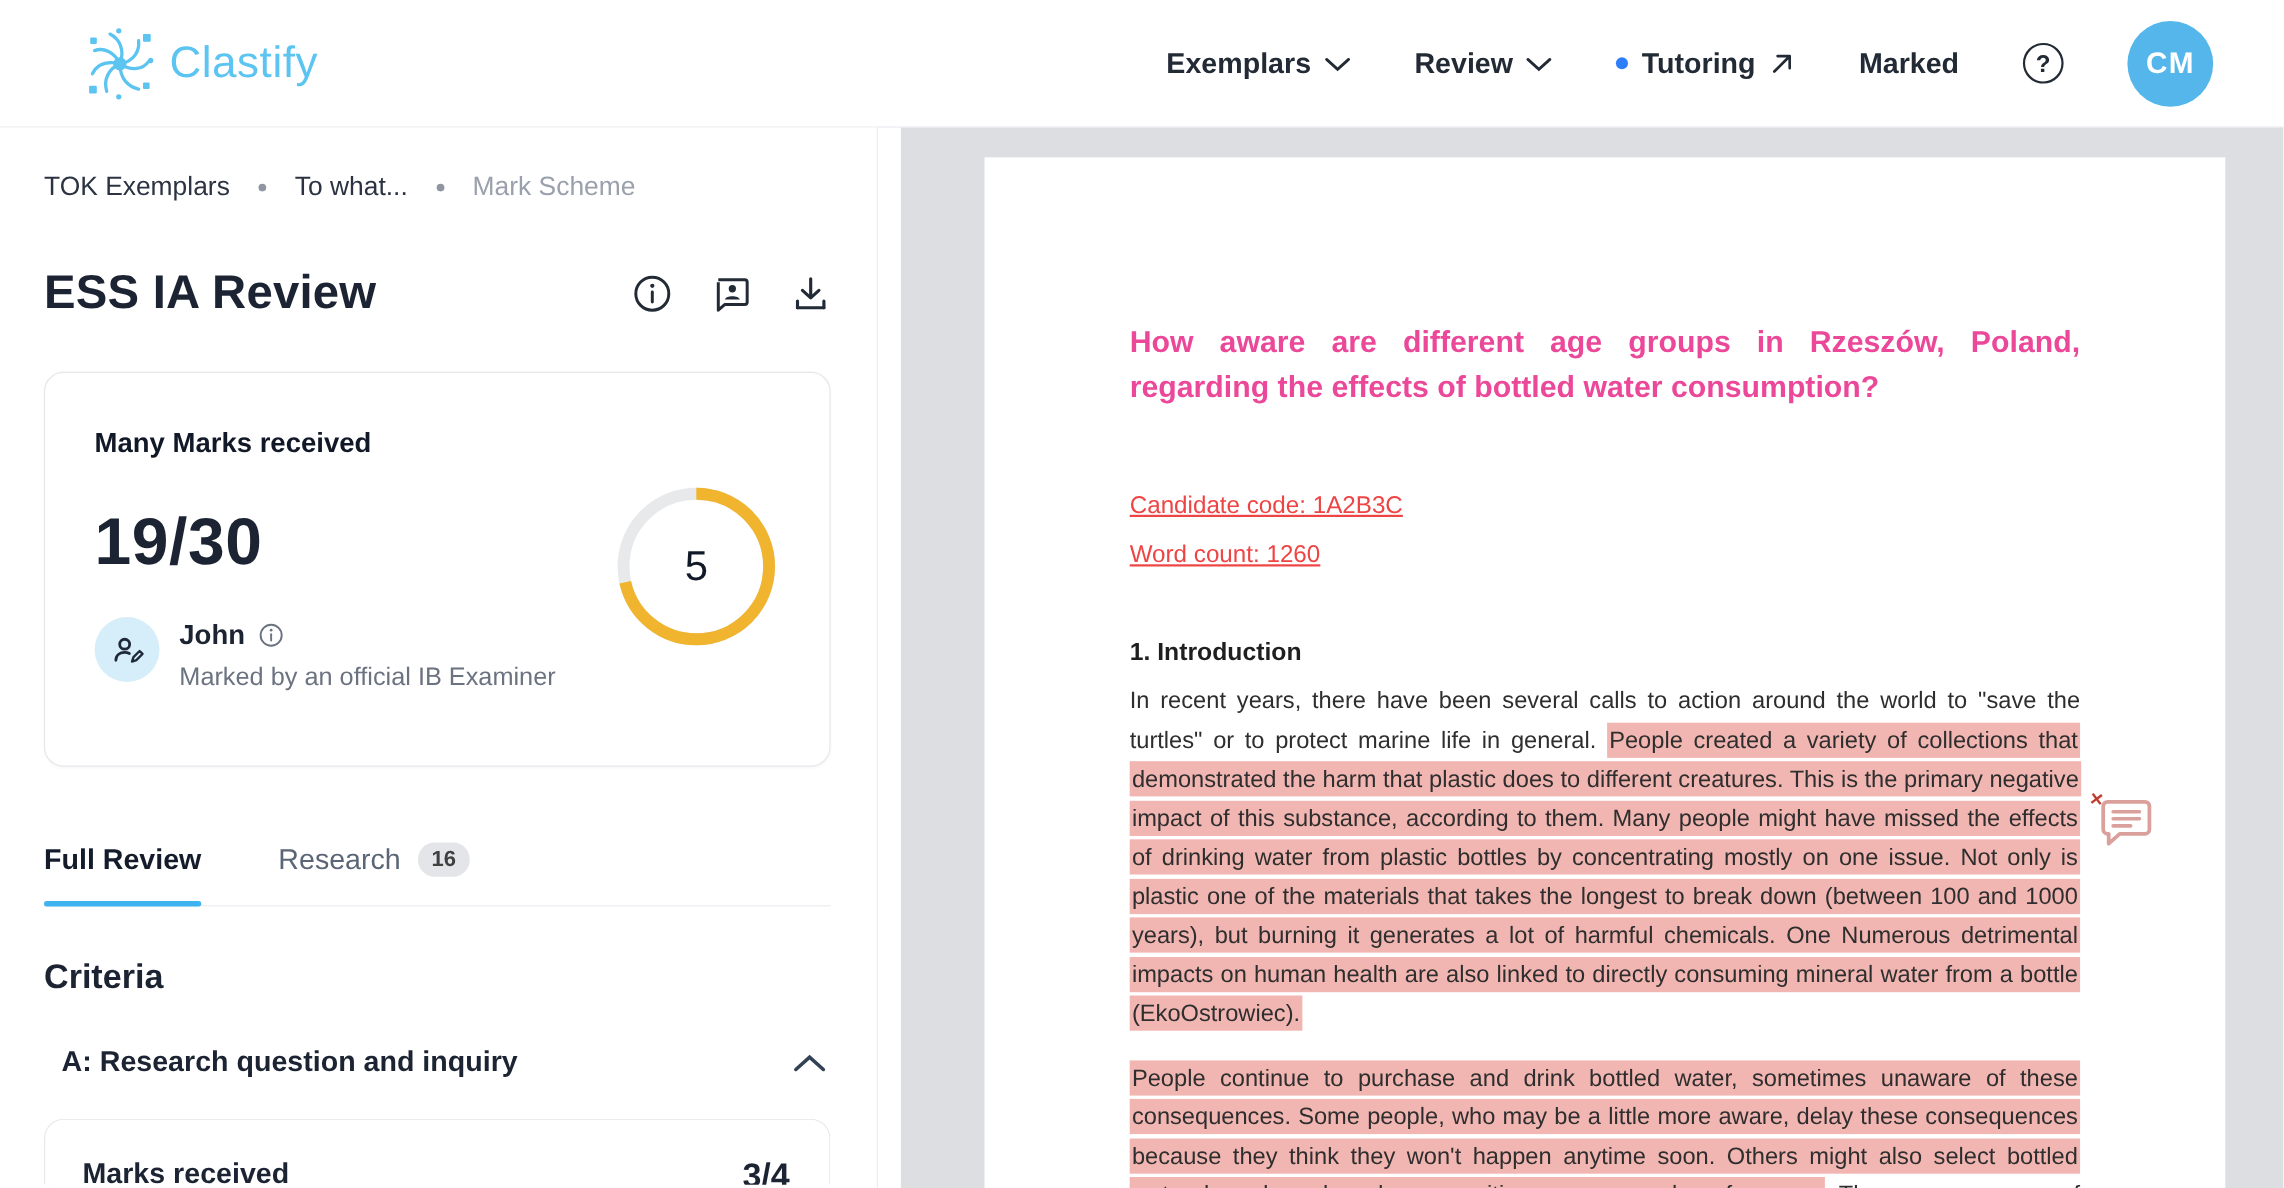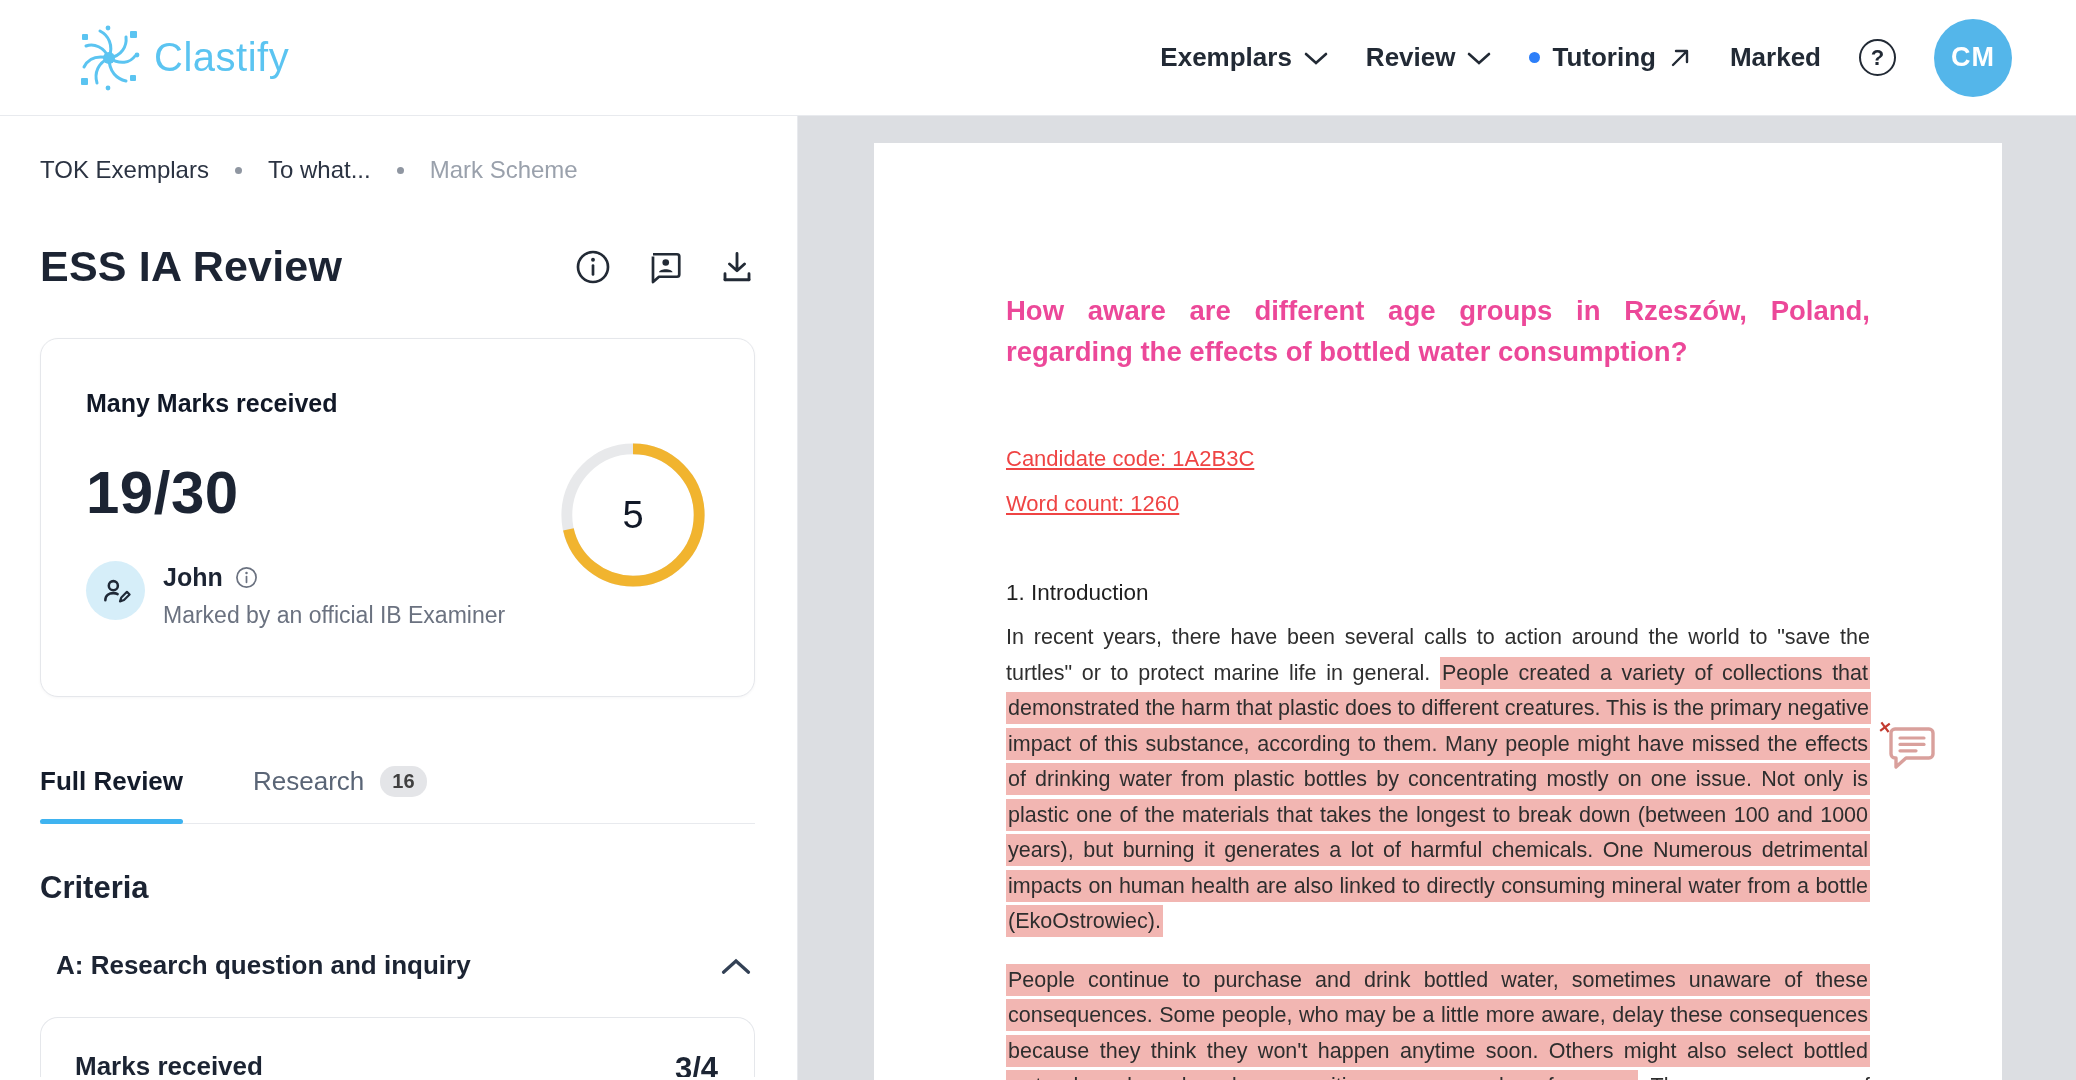--- a/index.html
+++ b/index.html
@@ -4,34 +4,34 @@
 <style>
   * { margin: 0; padding: 0; box-sizing: border-box; }
   html, body { width: 2076px; height: 1080px; overflow: hidden; background: #fff;
     font-family: "Liberation Sans", sans-serif; }
 
   
   .nav { height: 116px; display: flex; align-items: center; justify-content: space-between;
     padding: 0 64px 0 78px; background: #fff; border-bottom: 1px solid #E8EAEE; }
   .logo { display: flex; align-items: center; gap: 14px; cursor: pointer; }
   .logo-text { font-size: 40px; color: #5BC4F1; font-weight: 500; letter-spacing: .5px; }
-  .nav-right { display: flex; align-items: center; gap: 38px; }
+  .nav-right { display: flex; align-items: center; gap: 58px; }
   .nav-item { display: flex; align-items: center; gap: 12px; font-size: 26px; font-weight: 700;
     color: #222A35; cursor: pointer; white-space: nowrap; }
   .nav-item .chev { margin-top: 3px; }
   .tutor-dot { width: 11px; height: 11px; border-radius: 50%; background: #2D7FF9; display: inline-block; }
   .help-btn { width: 37px; height: 37px; border-radius: 50%; border: 2.5px solid #222A35;
     display: flex; align-items: center; justify-content: center; font-size: 22px; font-weight: 700;
     color: #222A35; cursor: pointer; }
   .avatar { width: 78px; height: 78px; border-radius: 50%; background: #54B6EA; color: #fff;
     display: flex; align-items: center; justify-content: center; font-size: 27px; font-weight: 700;
     letter-spacing: 1px; cursor: pointer; }
 
   
-  .main { display: flex; height: 964px; }
+  .main { display: flex; height: 964px; gap: 21px; }
   .sidebar { width: 798px; min-width: 798px; background: #fff; border-right: 1px solid #E8EAEE;
     padding: 0 42px 0 40px; }
   .docarea { flex: 1; background: #DCDEE2; overflow: hidden; }
 
   
   .breadcrumb { margin-top: 40px; display: flex; align-items: center; gap: 26px;
     font-size: 24px; color: #2B3342; }
   .crumb { cursor: pointer; }
   .crumb.muted { color: #9AA1AC; cursor: default; }
   .crumb-dot { width: 7px; height: 7px; border-radius: 50%; background: #8F96A1; }
@@ -77,21 +77,21 @@
     display: flex; align-items: flex-start; justify-content: space-between; overflow: hidden; }
   .marks-label { font-size: 26px; font-weight: 700; color: #1C2433; }
   .marks-value { font-size: 31px; font-weight: 800; color: #1C2433; }
 
   
   .page { width: 1128px; margin: 27px 0 0 76px; background: #fff; height: 1100px;
     padding: 147px 132px 0 132px; position: relative; color: #2E2E2E; }
   .doc-title { font-size: 27.5px; line-height: 41px; font-weight: 700; color: #ec4899;
     text-align: justify; text-align-last: left; }
   .doc-meta { margin-top: 64px; font-size: 22px; line-height: 45px; color: #ef4444; text-decoration: underline; }
-  .doc-h { margin-top: 54px; font-size: 22.5px; font-weight: 400; color: #1F1F1F; }
+  .doc-h { margin-top: 54px; font-size: 22.5px; font-weight: 700; color: #1F1F1F; }
   .doc-p { margin-top: 14px; font-size: 21.5px; line-height: 35.5px; text-align: justify;
     color: #2E2E2E; }
   .doc-p + .doc-p { margin-top: 23px; }
   .doc-p mark { background: #F2B6B2; color: inherit; padding: 4px 2px;
     -webkit-box-decoration-break: clone; box-decoration-break: clone; }
   .comment-pin { position: absolute; top: 581px; right: 64px; cursor: pointer; }
   .comment-x { position: absolute; top: -8px; left: -7px; color: #C33B30; font-size: 20px;
     font-weight: 700; transform: rotate(8deg); }
 </style>
 </head>

